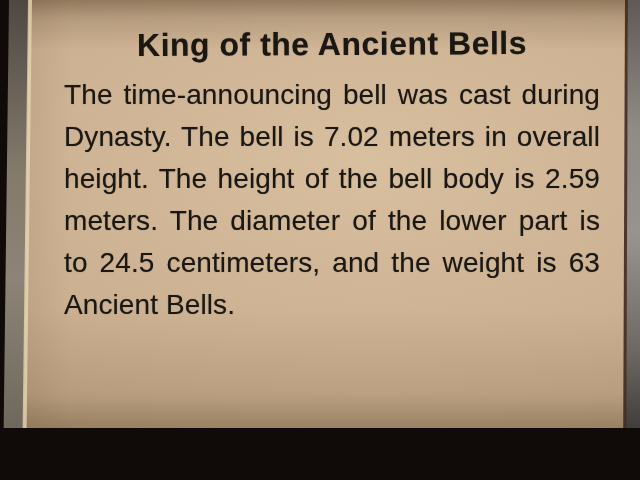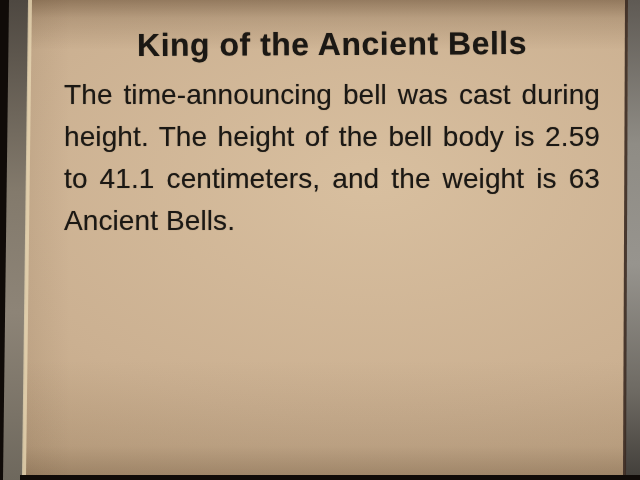--- a/index.html
+++ b/index.html
@@ -4,21 +4,21 @@
 <style>
   html, body { margin: 0; padding: 0; }
   body {
     width: 640px; height: 480px;
     background: #100b08;
     overflow: hidden;
     font-family: "Liberation Sans", "DejaVu Sans", sans-serif;
   }
   .photo {
     position: relative;
-    width: 640px; height: 480px;
+    width: 640px; height: 428px;
     background: var(--frame-black, #100b08);
   }
   .layer { position: absolute; inset: 0; }
 
   
   .edge-left {
     clip-path: polygon(9px 0, 30px 0, 23px 480px, 3px 480px);
     background: linear-gradient(180deg, #4e4841 0%, #837a6c 40%, #8d8477 65%, #6e685d 100%);
   }
 
@@ -104,18 +104,20 @@
   <div class="layer wall-right"></div>
   <div class="layer sign-board"></div>
   <div class="layer edge-highlight"></div>
   <div class="layer edge-line-right"></div>
   <div class="frame-bottom"></div>
 
   <div class="sign-text">
     <h1 class="sign-title">King of the Ancient Bells</h1>
     <div class="sign-body">
       <div class="sign-line">The time-announcing bell was cast during</div>
+      <div class="sign-line">Dynasty.  The bell is 7.02 meters in overall</div>
       <div class="sign-line">height. The height of the bell body is 2.59</div>
-      <div class="sign-line">to 41.1 centimeters, and the weight is 63</div>
+      <div class="sign-line">meters. The diameter of the lower part is</div>
+      <div class="sign-line">to 24.5 centimeters, and the weight is 63</div>
       <div class="sign-line last">Ancient Bells.</div>
     </div>
   </div>
 </div>
 
 </body></html>

